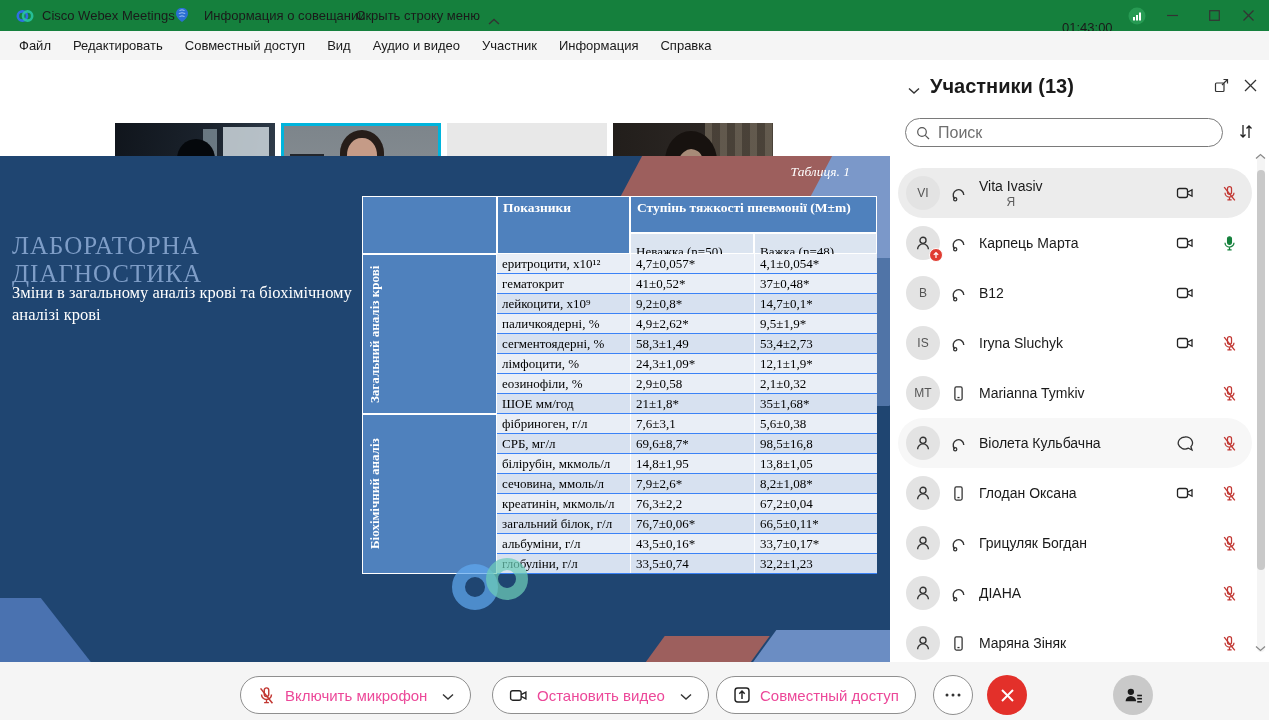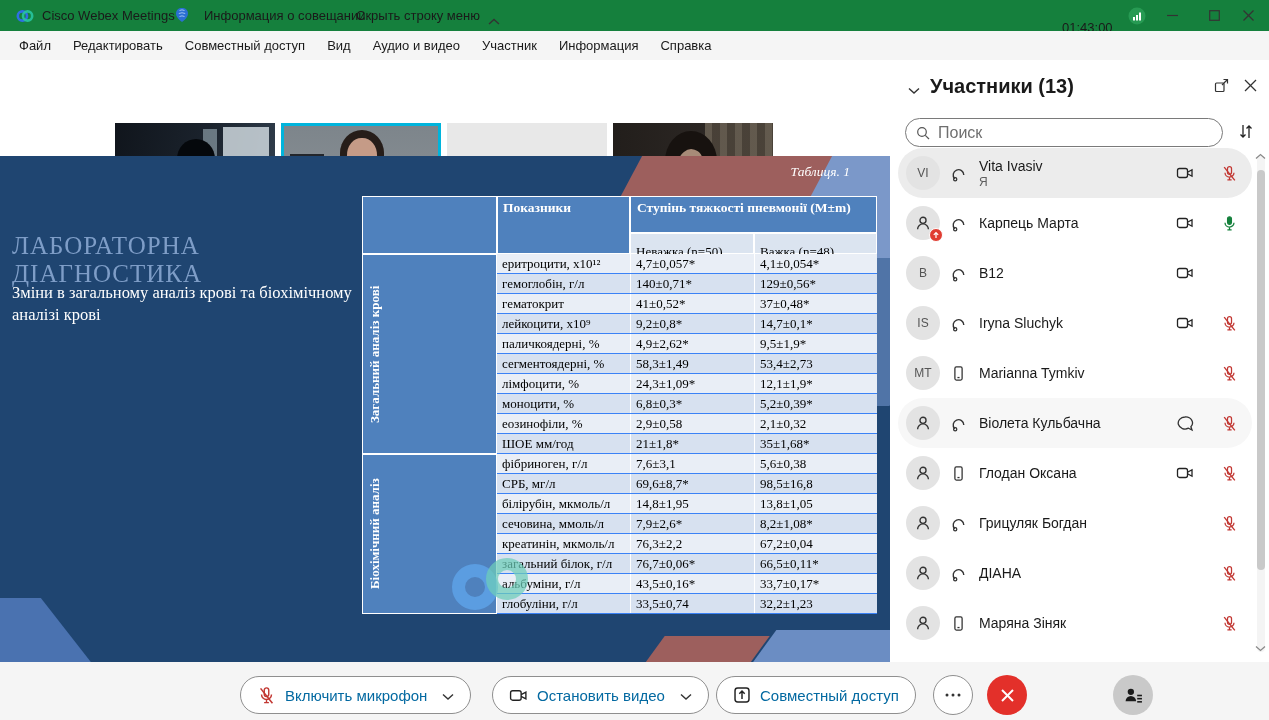--- a/index.html
+++ b/index.html
@@ -88,21 +88,21 @@
   .panel { position:absolute; left:890px; top:60px; width:379px; height:602px; background:#fff; }
   .pp-collapse { position:absolute; left:18px; top:21px; }
   .pp-title { position:absolute; left:40px; top:15px; font-size:20px; font-weight:bold; color:#1a1a1a; }
   .pp-popout { position:absolute; left:324px; top:18px; }
   .pp-close { position:absolute; left:354px; top:18px; }
   .pp-search { position:absolute; left:15px; top:58px; width:318px; height:29px; border:1px solid #7a7a7a; border-radius:15px; background:#fff; }
   .pp-search svg { position:absolute; left:10px; top:7px; }
   .pp-search input { position:absolute; left:32px; top:1px; width:275px; height:25px; border:none; outline:none; font-size:16px; color:#333; background:transparent; font-family:"Liberation Sans",sans-serif; }
   .pp-search input::placeholder { color:#6f6f6f; }
   .pp-sort { position:absolute; left:348px; top:63px; }
-  .pp-list { position:absolute; left:8px; top:88px; width:354px; }
+  .pp-list { position:absolute; left:8px; top:108px; width:354px;text-align:center; }
   .pp-row { display:flex; align-items:center; height:50px; padding:0 14px 0 8px; border-radius:25px; }
   .pp-row.strong { background:#ececec; }
   .pp-row.soft { background:#f7f7f7; }
   .avatar { position:relative; width:34px; height:34px; border-radius:50%; background:#e3e3e3; display:flex; align-items:center; justify-content:center; margin-right:10px; flex:0 0 34px; }
   .initials { font-size:12px; color:#555; }
   .badge { position:absolute; right:-3px; bottom:-2px; width:14px; height:14px; border-radius:50%; background:#e03c31; border:1.5px solid #fff; display:flex; align-items:center; justify-content:center; }
   .dev-ic { margin-right:12px; flex:0 0 17px; }
   .pp-name-block { display:flex; flex-direction:column; justify-content:center; }
   .pp-name { font-size:14px; color:#1a1a1a; line-height:17px; white-space:nowrap; }
   .pp-sub { font-size:12px; color:#5f5f5f; line-height:14px; }
@@ -110,21 +110,21 @@
   .mid-ic { flex:0 0 18px; margin-right:26px; }
   .mic-slot { flex:0 0 18px; display:flex; justify-content:center; }
   
   .sb-track { position:absolute; left:367px; top:96px; width:8px; height:496px; background:#f4f4f4; border-radius:4px; }
   .sb-thumb { position:absolute; left:367px; top:110px; width:8px; height:400px; background:#c9c9c9; border-radius:4px; }
   .sb-up { position:absolute; left:365px; top:86px; }
   .sb-down { position:absolute; left:365px; top:578px; }
 
   
   .toolbar { position:absolute; left:0; top:662px; width:1269px; height:58px; background:#f5f5f5; }
-  .pill { position:absolute; top:14px; height:38px; border:1px solid #8f8f8f; border-radius:19px; background:#fff; display:flex; align-items:center; gap:9px; padding:0 16px; font-size:15px; color:#0369a1; white-space:nowrap; }
+  .pill { position:absolute; top:14px; height:38px; border:1px solid #8f8f8f; border-radius:19px; background:#fff; display:flex; align-items:center; gap:9px; padding:0 16px; font-size:15px; color:#ec4899; white-space:nowrap; }
   .pill-mic { left:240px; } .pill-vid { left:492px; } .pill-share { left:716px; }
   .pill .chev { margin-left:6px; }
   .circle-btn { position:absolute; top:13px; width:40px; height:40px; border-radius:50%; display:flex; align-items:center; justify-content:center; }
   .btn-more { left:933px; background:#fff; border:1px solid #8f8f8f; }
   .btn-leave { left:987px; background:#e3302a; border:none; }
   .btn-ppl { left:1113px; background:#c9c9c9; border:none; }
 </style>
 </head>
 <body>
 
@@ -246,25 +246,20 @@
           <div class="t-group">
             <div class="t-gcell">
               <div class="t-glabel">Загальний аналіз крові</div>
             </div>
             <div class="t-rows">
               <div class="t-row even">
                 <div class="t-c t-label">еритроцити, х10¹²</div>
                 <div class="t-c t-val">4,7±0,057*</div>
                 <div class="t-c t-val">4,1±0,054*</div>
               </div>
-              <div class="t-row odd">
-                <div class="t-c t-label">гемоглобін, г/л</div>
-                <div class="t-c t-val">140±0,71*</div>
-                <div class="t-c t-val">129±0,56*</div>
-              </div>
               <div class="t-row even">
                 <div class="t-c t-label">гематокрит</div>
                 <div class="t-c t-val">41±0,52*</div>
                 <div class="t-c t-val">37±0,48*</div>
               </div>
               <div class="t-row odd">
                 <div class="t-c t-label">лейкоцити, х10⁹</div>
                 <div class="t-c t-val">9,2±0,8*</div>
                 <div class="t-c t-val">14,7±0,1*</div>
               </div>
@@ -275,25 +270,20 @@
               </div>
               <div class="t-row odd">
                 <div class="t-c t-label">сегментоядерні, %</div>
                 <div class="t-c t-val">58,3±1,49</div>
                 <div class="t-c t-val">53,4±2,73</div>
               </div>
               <div class="t-row even">
                 <div class="t-c t-label">лімфоцити, %</div>
                 <div class="t-c t-val">24,3±1,09*</div>
                 <div class="t-c t-val">12,1±1,9*</div>
-              </div>
-              <div class="t-row odd">
-                <div class="t-c t-label">моноцити, %</div>
-                <div class="t-c t-val">6,8±0,3*</div>
-                <div class="t-c t-val">5,2±0,39*</div>
               </div>
               <div class="t-row even">
                 <div class="t-c t-label">еозинофіли, %</div>
                 <div class="t-c t-val">2,9±0,58</div>
                 <div class="t-c t-val">2,1±0,32</div>
               </div>
               <div class="t-row odd">
                 <div class="t-c t-label">ШОЕ мм/год</div>
                 <div class="t-c t-val">21±1,8*</div>
                 <div class="t-c t-val">35±1,68*</div>

